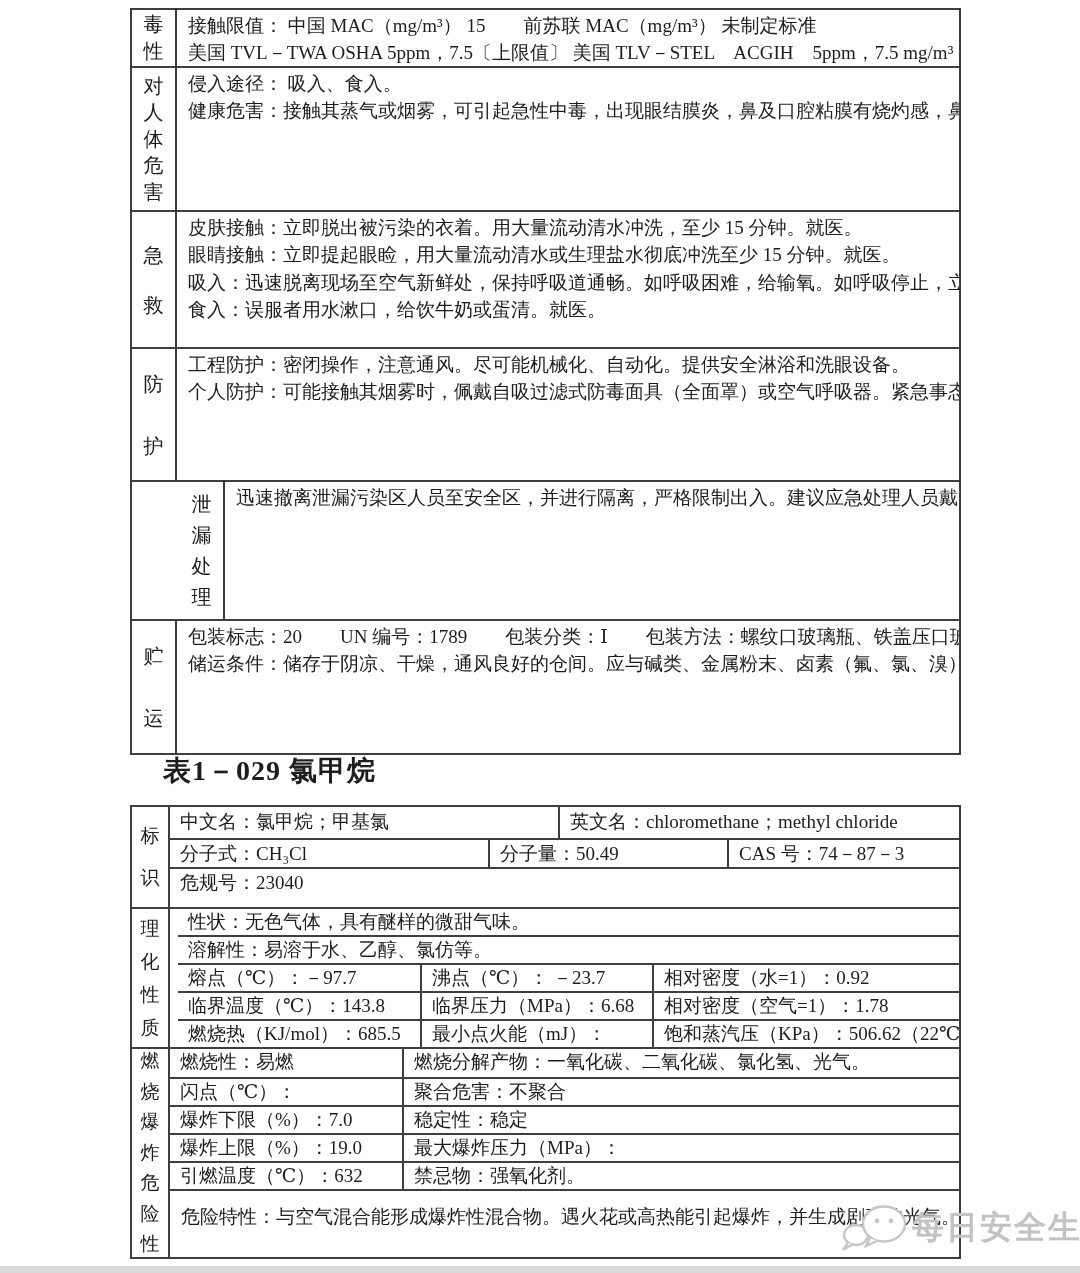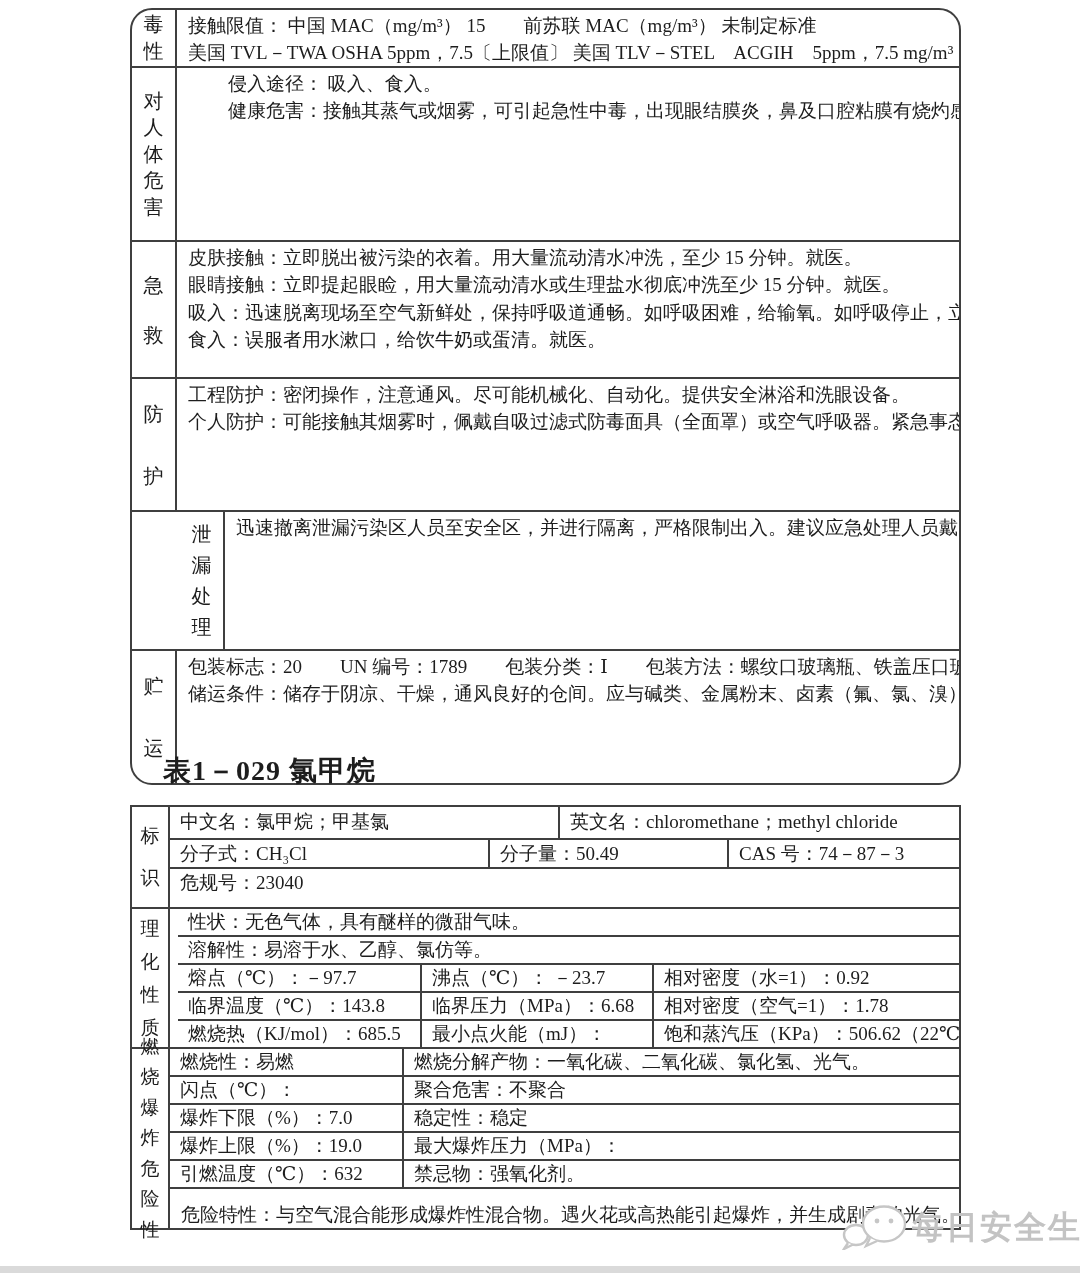--- a/index.html
+++ b/index.html
@@ -22,41 +22,41 @@
   .t-row { display:flex; }
   .t-row + .t-row { border-top:2px solid #3f3f3f; }
   .t-cell { padding:0 6px 0 10px; font-size:19px; white-space:nowrap; overflow:hidden; }
   .t-cell + .t-cell { border-left:2px solid #3f3f3f; }
   .grow { flex:1 1 auto; }
   .para-cell { padding:2px 9px 2px 11px; }
   .para-cell p {
     font-size:19px; line-height:27.4px; text-align:justify;
   }
   
-  #table1 { left:130px; top:8px; width:831px;border-radius:22px; }
+  #table1 { left:130px; top:8px; width:831px; }
   #table1 .vhead { width:45px; }
   .h-s1 { height:56px; }  .h-s1 .vhead span{ line-height:27px; }
-  .h-s2 { height:174px;gap:40px; } .h-s2 .vhead span{ line-height:26.5px; }
+  .h-s2 { height:144px; } .h-s2 .vhead span{ line-height:26.5px; }
   .h-s3 { height:137px; } .h-s3 .vhead span{ line-height:50px; }
   .h-s4 { height:133px; } .h-s4 .vhead span{ line-height:62px; }
   .h-s5 { height:139px;padding-left:48px; } .h-s5 .vhead span{ line-height:31px; }
   .h-s6 { height:134px; } .h-s6 .vhead span{ line-height:62px; }
   .h-s1 .para-cell, .h-s2 .para-cell, .h-s3 .para-cell,
   .h-s4 .para-cell, .h-s5 .para-cell, .h-s6 .para-cell { flex:1 1 auto; }
   
   #caption {
     position:absolute; left:163px; top:752px;
     font-size:28px; font-weight:bold; letter-spacing:1px;
   }
   
   #table2 { left:130px; top:805px; width:831px; }
   #table2 .vhead { width:38px; font-size:19px; }
   .h-id { height:100px; }   .h-id .vhead span{ line-height:42px; }
   .h-pc { height:140px;gap:8px; }  .h-pc .vhead span{ line-height:33px; }
-  .h-fe { height:181px; }  .h-fe .vhead span{ line-height:30.5px; }
+  .h-fe { height:210px; }  .h-fe .vhead span{ line-height:30.5px; }
   .r31 { height:31px; } .r31 .t-cell { line-height:29px; }
   .r29 { height:29px; } .r29 .t-cell { line-height:27px; }
   .r28 { height:28px; } .r28 .t-cell { line-height:26px; }
   .w388 { flex:0 0 388px; }
   .w318 { flex:0 0 318px; }
   .w239 { flex:0 0 239px; }
   .w242 { flex:0 0 242px; }
   .w232 { flex:0 0 232px; }
   .hazard-row { flex:1 1 auto; }
   .hazard-row .para-cell { padding-top:12px; }

